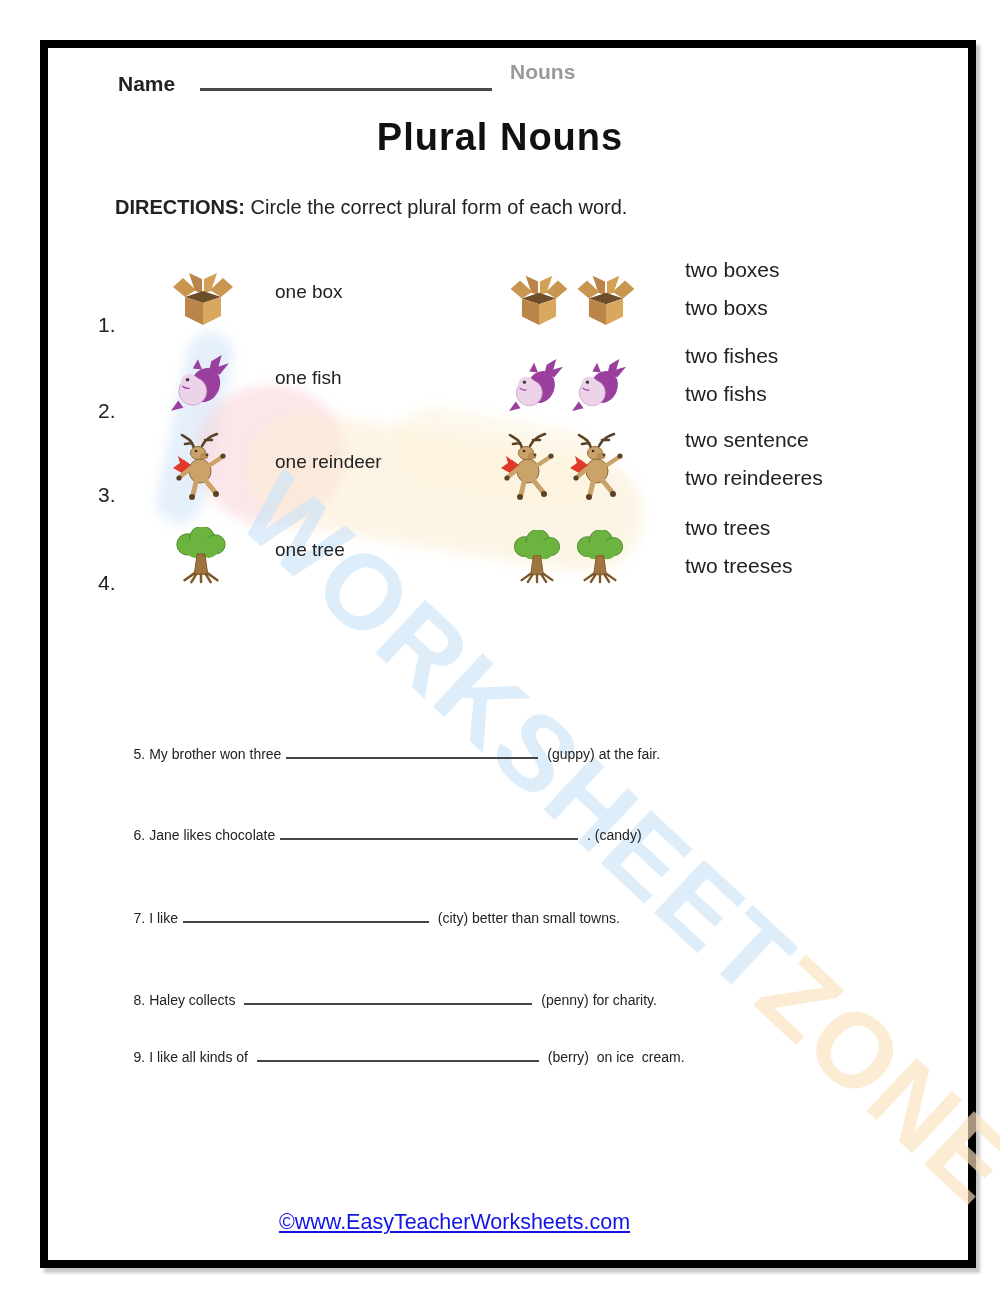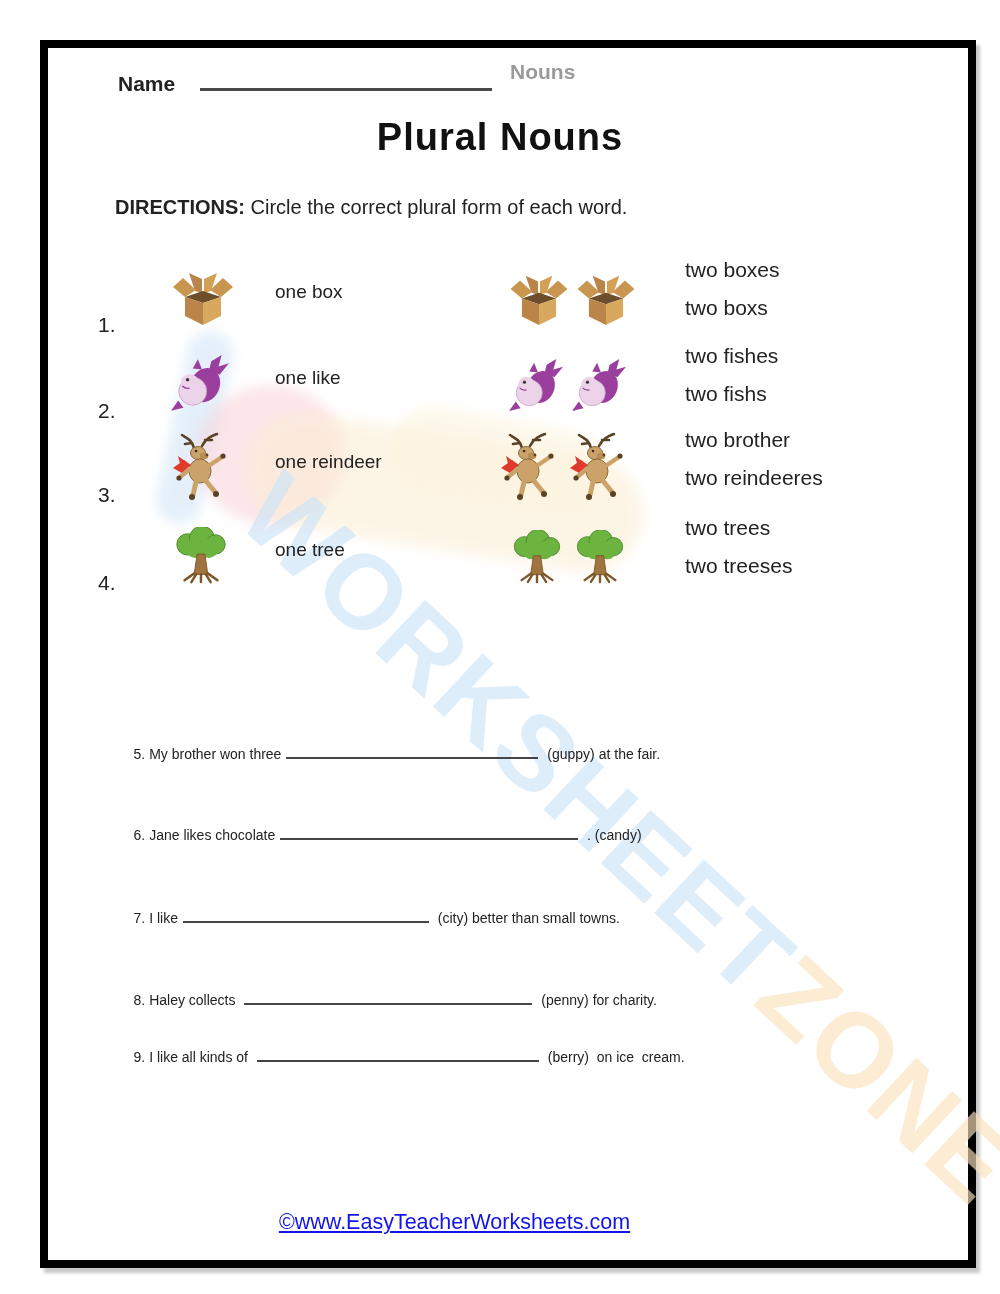--- a/index.html
+++ b/index.html
@@ -136,21 +136,21 @@
       <div>two boxes</div>
       <div>two boxs</div>
     </div>
   </div>
 
   <div class="match-row" style="top:329px;">
     <div class="num">2.</div>
     <svg class="ic img1" width="62" height="58" viewBox="0 0 60 56">
         <use href="#sym-fish"></use>
       </svg>
-    <div class="label">one like</div>
+    <div class="label">one fish</div>
     <div class="pair">
       <svg class="ic" width="58" height="54" viewBox="0 0 60 56">
           <use href="#sym-fish"></use>
         </svg>
       <svg class="ic" width="58" height="54" viewBox="0 0 60 56">
           <use href="#sym-fish"></use>
         </svg>
     </div>
     <div class="options">
       <div>two fishes</div>
@@ -166,21 +166,21 @@
     <div class="label">one reindeer</div>
     <div class="pair" style="left:408px;bottom:4px;">
       <svg class="ic" width="64" height="70" viewBox="0 0 64 68">
           <use href="#sym-reindeer"></use>
         </svg>
       <svg class="ic" width="64" height="70" viewBox="0 0 64 68">
           <use href="#sym-reindeer"></use>
         </svg>
     </div>
     <div class="options">
-      <div>two brother</div>
+      <div>two sentence</div>
       <div>two reindeeres</div>
     </div>
   </div>
 
   <div class="match-row" style="top:501px;">
     <div class="num">4.</div>
     <svg class="ic img1" width="62" height="58" viewBox="0 0 64 60">
         <use href="#sym-tree"></use>
       </svg>
     <div class="label">one tree</div>

